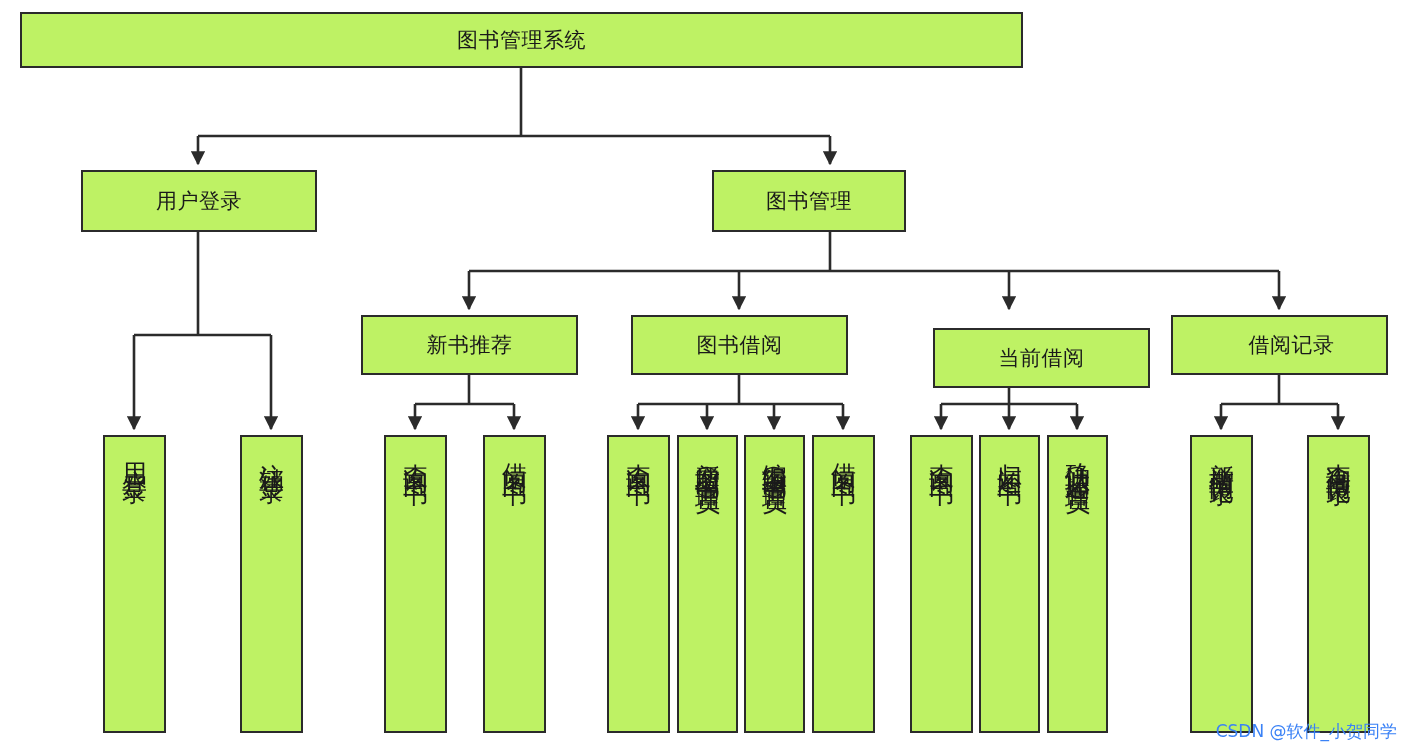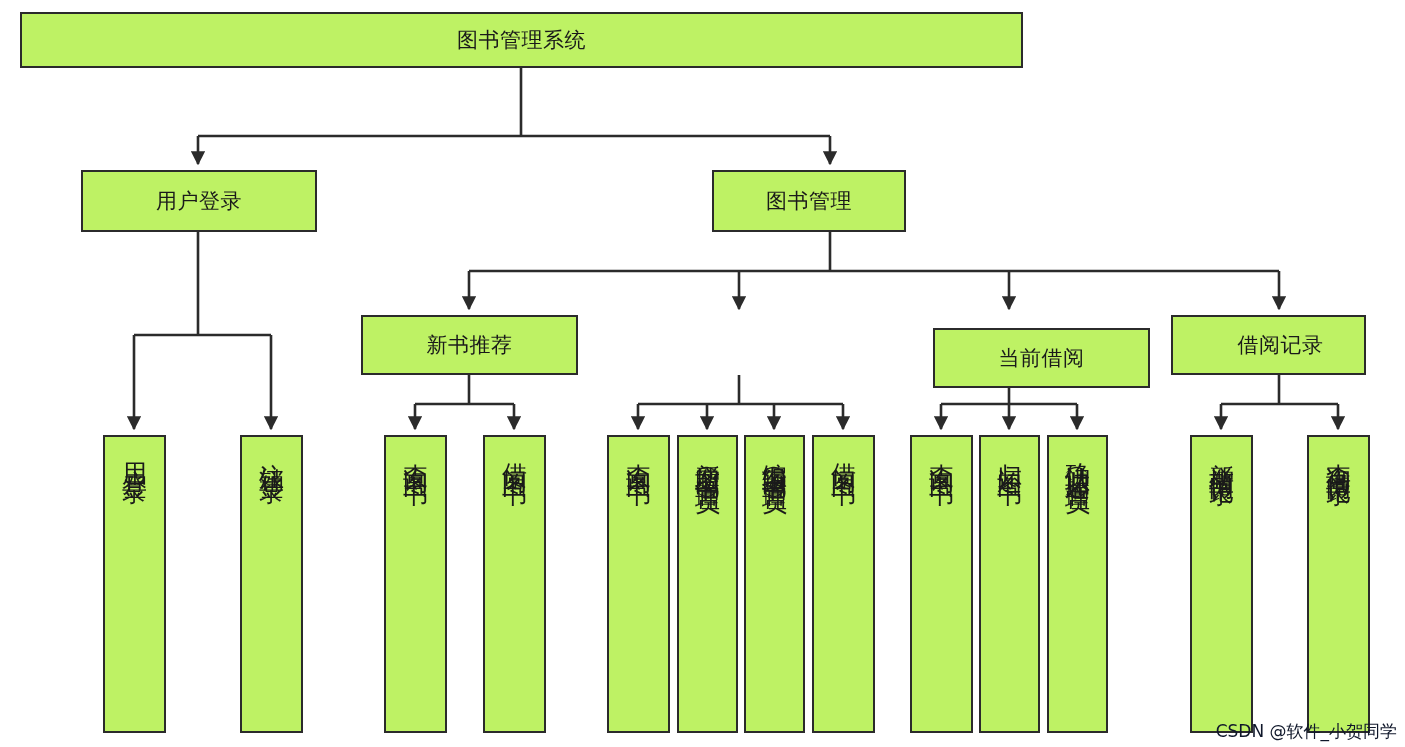--- a/index.html
+++ b/index.html
@@ -48,21 +48,21 @@
     letter-spacing:6px;
     white-space:nowrap;
   }
   .node.vert.tall .label{ font-size:25px; letter-spacing:4px; }
 
   #watermark{
     position:absolute;
     right:8px;
     bottom:4px;
     font-size:17px;
-    color:#0f172a;
+    color:#3b82f6;
     white-space:nowrap;
     font-family:"DejaVu Sans","Liberation Sans",sans-serif;
   }
 </style>
 </head>
 <body>
 
 <div id="diagram">
 
   <svg id="wires" viewBox="0 0 1405 747" xmlns="http://www.w3.org/2000/svg">
@@ -124,24 +124,27 @@
   <div class="node horiz" style="left:81px;top:170px;width:236px;height:62px;">
     <span class="label">用户登录</span>
   </div>
   <div class="node horiz" style="left:712px;top:170px;width:194px;height:62px;">
     <span class="label">图书管理</span>
   </div>
 
   <div class="node horiz" style="left:361px;top:315px;width:217px;height:60px;">
     <span class="label">新书推荐</span>
   </div>
+  <div class="node horiz" style="left:631px;top:315px;width:217px;height:60px;">
+    <span class="label">图书借阅</span>
+  </div>
   <div class="node horiz" style="left:901px;top:328px;width:217px;height:60px;margin-left:32px;">
     <span class="label">当前借阅</span>
   </div>
-  <div class="node horiz" style="left:1171px;top:315px;width:195px;height:60px;padding-left:24px;">
+  <div class="node horiz" style="left:1171px;top:315px;width:217px;height:60px;padding-left:24px;">
     <span class="label">借阅记录</span>
   </div>
 
   <div class="node vert" style="left:103px;top:435px;width:63px;height:298px;">
     <span class="label">用户登录</span>
   </div>
   <div class="node vert" style="left:240px;top:435px;width:63px;height:298px;">
     <span class="label">注销登录</span>
   </div>
 

